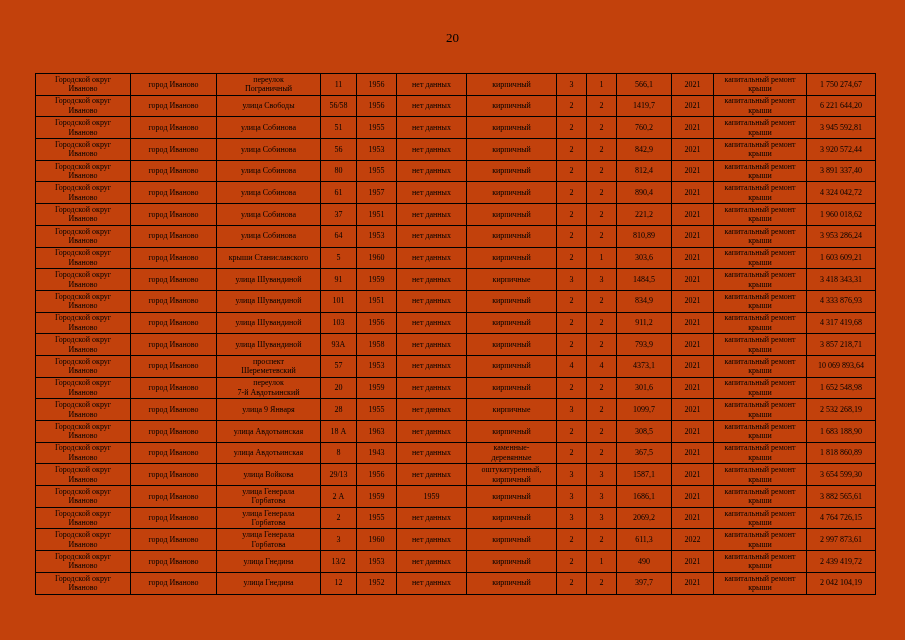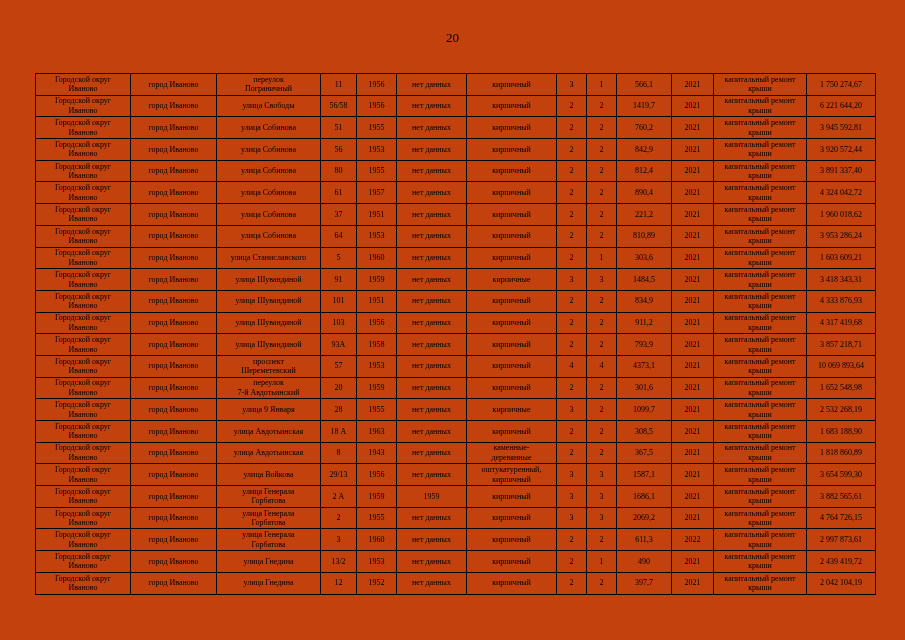--- a/index.html
+++ b/index.html
@@ -197,21 +197,21 @@
           <td>810,89</td>
           <td>2021</td>
           <td>капитальный ремонт
 крыши</td>
           <td>3 953 286,24</td>
         </tr>
         <tr>
           <td>Городской округ
 Иваново</td>
           <td>город Иваново</td>
-          <td>улица Станиславского</td>
+          <td>крыши Станиславского</td>
           <td>5</td>
           <td>1960</td>
           <td>нет данных</td>
           <td>кирпичный</td>
           <td>2</td>
           <td>1</td>
           <td>303,6</td>
           <td>2021</td>
           <td>капитальный ремонт
 крыши</td>

